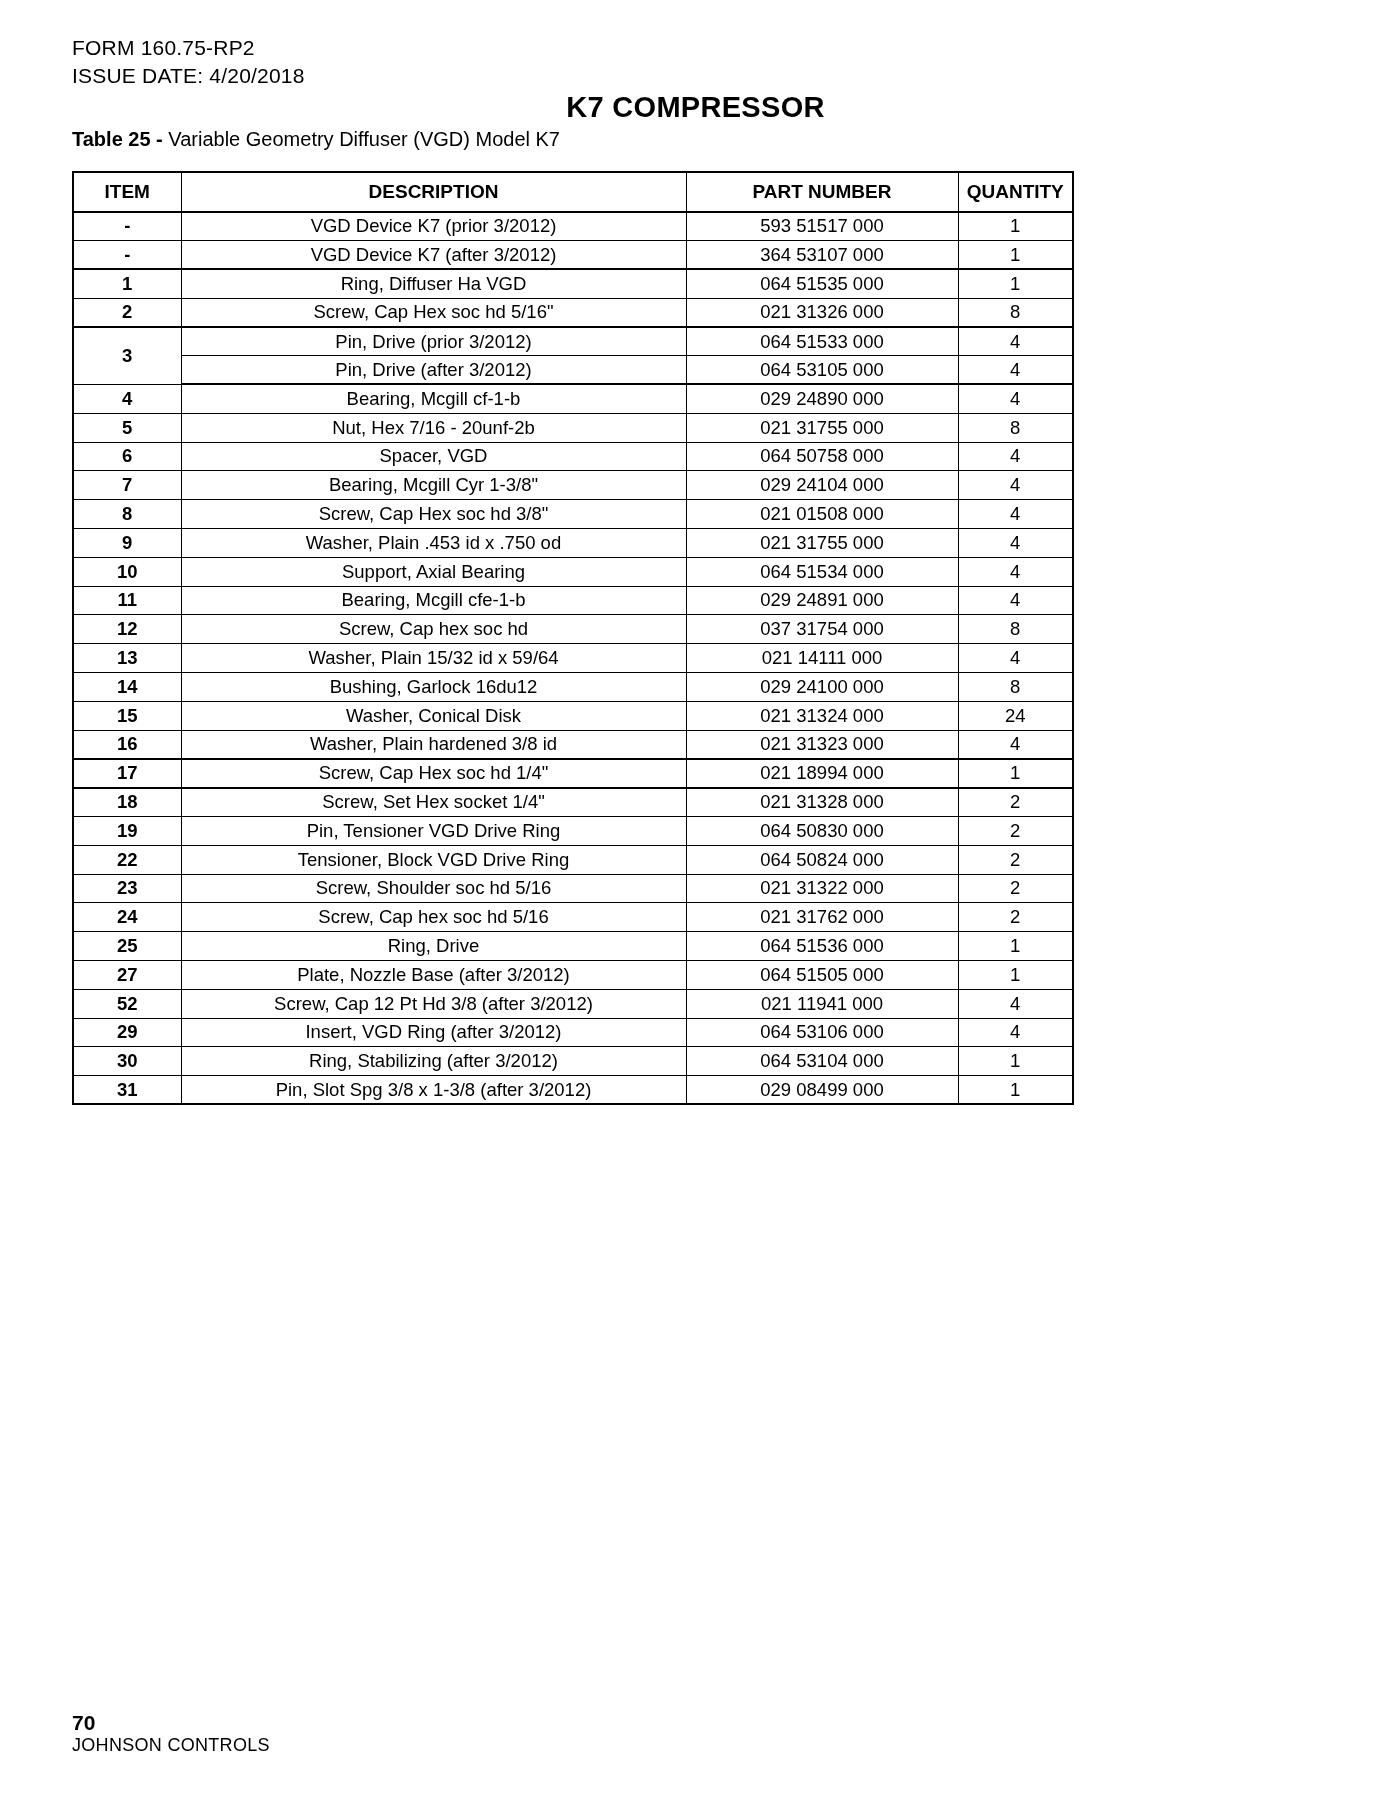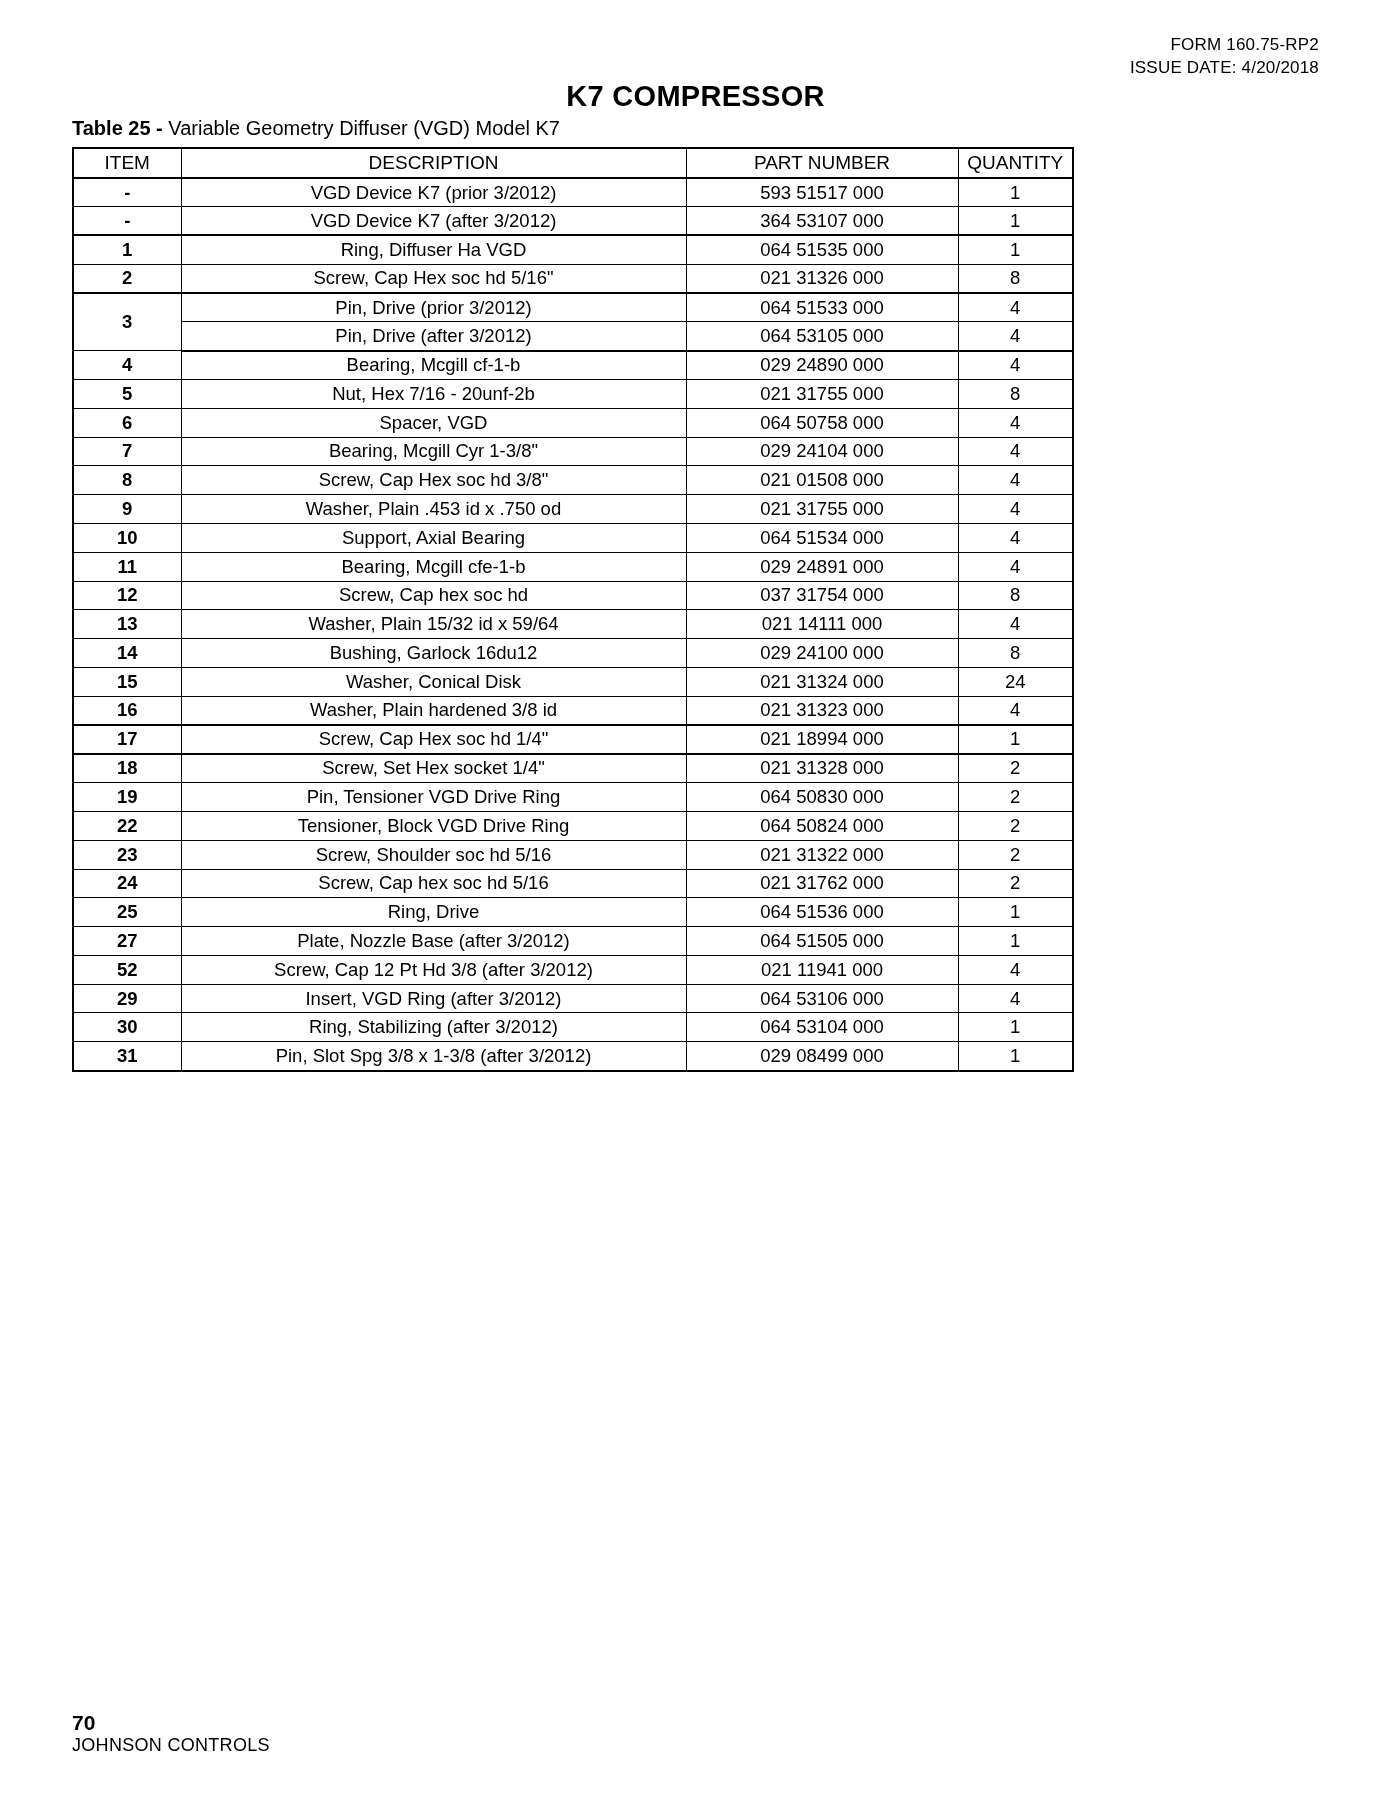--- a/index.html
+++ b/index.html
@@ -17,39 +17,39 @@
     overflow: hidden;
   }
   .page {
     position: absolute;
     inset: 0;
     padding: 34px 72px 0 72px;
   }
 
   
   .doc-header {
-    text-align: right;
-    font-size: 17px;
+    text-align: left;
+    font-size: 21px;
     line-height: 1.35;
     letter-spacing: 0.2px;
   }
   .doc-header div { white-space: nowrap; }
 
   .doc-title {
     text-align: center;
     font-size: 29px;
     font-weight: bold;
     letter-spacing: 0.3px;
     margin-bottom: 2px;
   }
 
   .table-caption {
     font-size: 20px;
     margin-top: 4px;
-    margin-bottom: 7px;
+    margin-bottom: 20px;
     white-space: nowrap;
   }
   .table-caption .lbl { font-weight: bold; }
 
   
   table.parts {
     border-collapse: collapse;
     width: 1000px;
     table-layout: fixed;
     font-size: 18.5px;
@@ -59,25 +59,25 @@
   table.parts col.c-part  { width: 272px; }
   table.parts col.c-qty   { width: 115px; }
 
   table.parts th, table.parts td {
     border: 1px solid #000;
     padding: 0;
     height: 28.8px;
     vertical-align: middle;
   }
   table.parts thead th {
-    font-weight: normal;
+    font-weight: bold;
     text-align: center;
     border-bottom: 2.5px solid #000;
     font-size: 19px;
-    height: 30px;
+    height: 40px;
   }
   table.parts thead th.h-item,
   table.parts thead th.h-part,
   table.parts thead th.h-qty { text-align: center; }
 
   td.item  { text-align: center; font-weight: bold; }
   td.desc  { text-align: center; padding-left: 8px; }
   td.part  { text-align: center; }
   td.qty   { text-align: center; }
 

